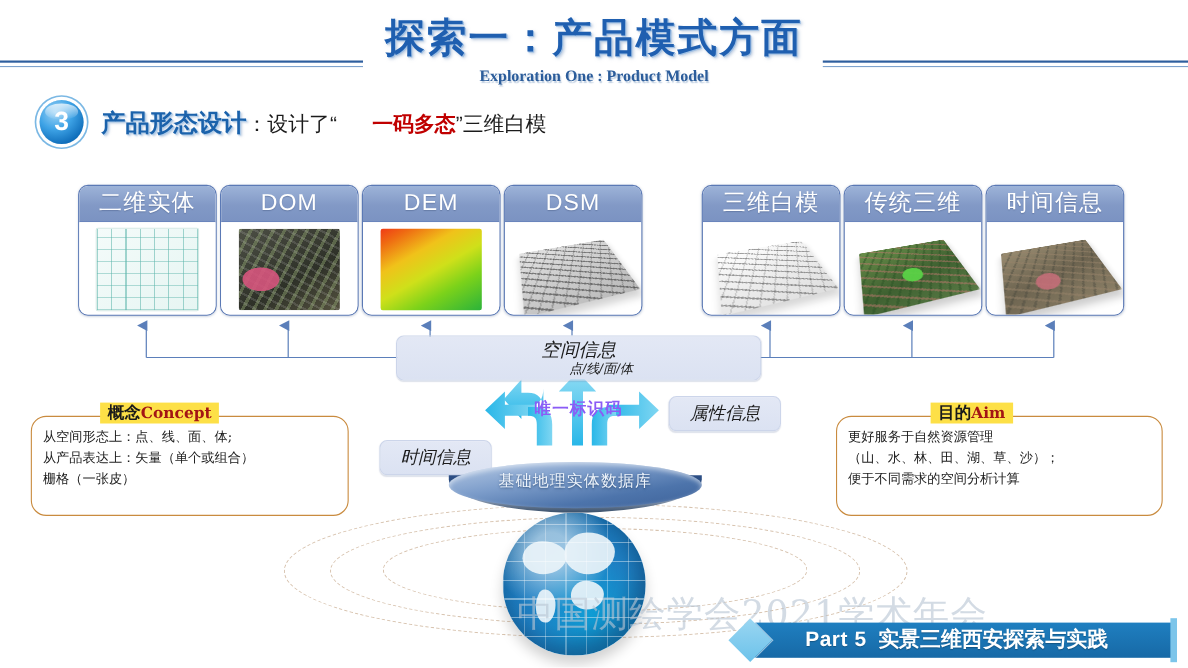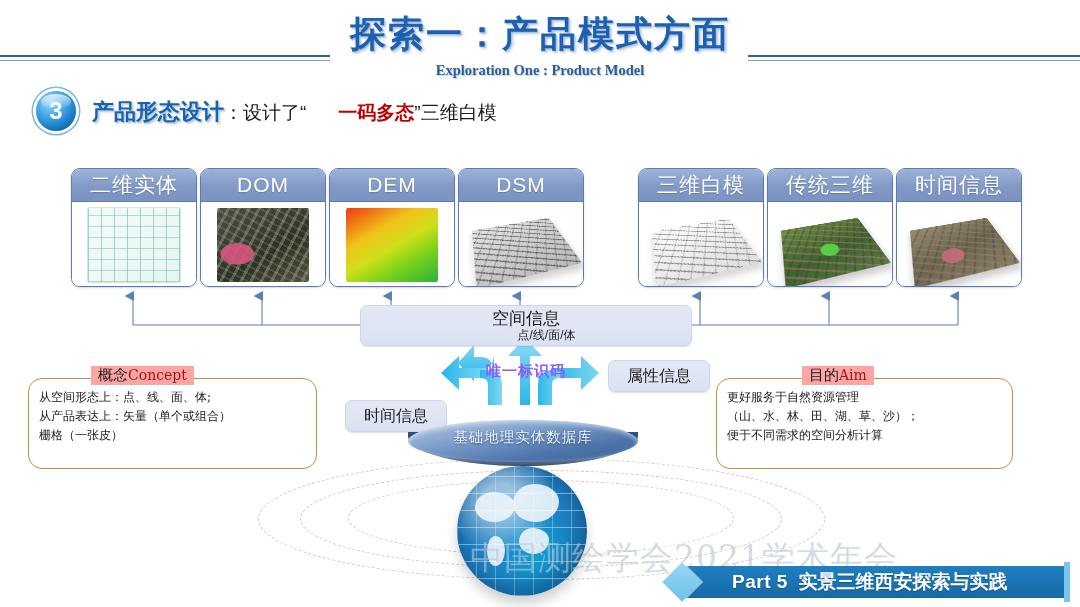--- a/index.html
+++ b/index.html
@@ -121,43 +121,43 @@
 
   
   .conn-svg{position:absolute;left:0;top:0;width:1080px;height:607px;pointer-events:none;}
 
   
   .infobox{
     position:absolute;border-radius:7px;
     background:linear-gradient(180deg,#e3e8f5 0%,#dbe2f2 100%);
     border:1px solid #ccd5ea;
     display:flex;flex-direction:column;align-items:center;justify-content:center;
-    color:#1c1c1c;box-shadow:0 1px 1px rgba(120,135,170,.25);
+    color:#1c1c1c;box-shadow:0 1px 1px rgba(120,135,170,.25);font-style:italic;
   }
   #box-space{left:360px;top:305px;width:330px;height:39px;}
   #box-space .l1{font-size:17px;line-height:18px;}
   #box-space .l2{font-size:12px;line-height:14px;margin-left:41px;}
   #box-time{left:345px;top:360px;width:100px;height:30px;font-size:16px;margin-top:40px;}
   #box-attr{left:608px;top:360px;width:100px;height:30px;font-size:16px;}
 
   .uid-label{
     position:absolute;left:466px;top:362px;width:120px;text-align:center;
     color:#8b5cf6;font-size:15px;font-weight:bold;letter-spacing:1px;
   }
 
   
   .note{
     position:absolute;border:1.6px solid #c98b3f;border-radius:14px;background:transparent;
     font-family:"DejaVu Serif","Liberation Serif",serif;color:#1a1a1a;
   }
   #note-left{left:28px;top:378px;width:287px;height:89px;}
-  #note-right{left:716px;top:378px;width:295px;height:89px;}
+  #note-right{left:760px;top:378px;width:295px;height:89px;}
   .note .legend{
-    position:absolute;top:-13px;background:#fca5a5;padding:0 7px;white-space:nowrap;
-    font-size:15px;font-weight:normal;color:#1a1a1a;
+    position:absolute;top:-13px;background:#fde047;padding:0 7px;white-space:nowrap;
+    font-size:15px;font-weight:bold;color:#1a1a1a;
   }
   #note-left .legend{left:62px;}
   #note-right .legend{left:85px;}
   .legend .en{color:#a31515;font-size:14px;}
   .note .body{padding:9px 10px 0 10px;font-size:12px;line-height:19px;white-space:nowrap;}
 
   
   .orbit{position:absolute;border:1px dashed #d8c4b0;border-radius:50%;}
   #orbit1{left:258px;top:458px;width:565px;height:120px;}
   #orbit2{left:300px;top:470px;width:480px;height:96px;}

